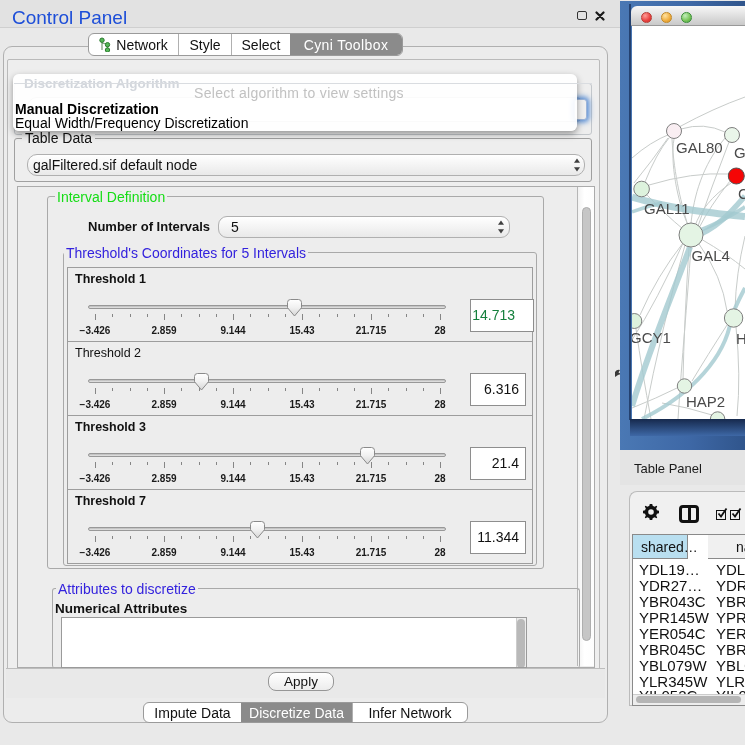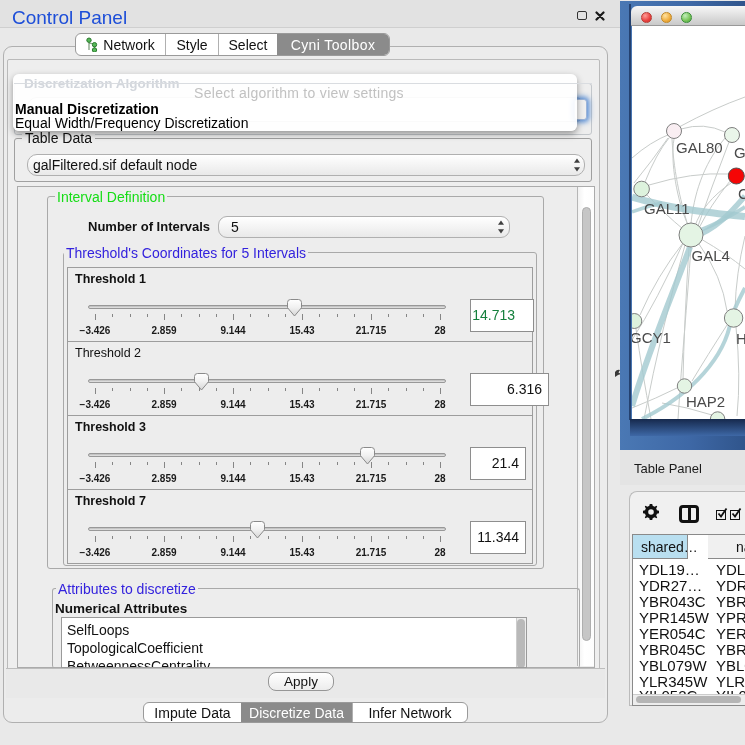--- a/index.html
+++ b/index.html
@@ -11,21 +11,21 @@
 
 <div class="abs" style="left:0;top:0;width:620px;height:745px;background:#e9e9e9;"></div>
 
 <div class="abs" style="left:0;top:0;width:620px;height:28px;background:#e2e2e2;border-bottom:1px solid #cfcfcf;"></div>
 <div class="abs" style="left:12px;top:7px;font-size:19px;color:#1d4ed8;">Control Panel</div>
 <div class="abs" style="left:577px;top:11px;width:10px;height:9px;border:1.5px solid #333;border-radius:2px;"></div>
 <svg class="abs" style="left:594.5px;top:11px;" width="10" height="10" viewBox="0 0 10 10">
     <path d="M1.5,1.5 L8.5,8.5 M8.5,1.5 L1.5,8.5" stroke="#1a1a1a" stroke-width="2.2" stroke-linecap="round"></path>
   </svg>
 
-<div class="abs" style="left:75px;top:33px;height:23px;z-index:3;display:flex;background:#fff;border:1px solid #9a9a9a;border-radius:6px;overflow:hidden;justify-content:space-between;">
+<div class="abs" style="left:88px;top:33px;height:23px;z-index:3;display:flex;background:#fff;border:1px solid #9a9a9a;border-radius:6px;overflow:hidden;justify-content:space-between;">
   <div style="width:89px;display:flex;align-items:center;justify-content:center;font-size:14px;color:#111;">
     <svg width="13" height="15" viewBox="0 0 13 15" style="margin-right:4px;">
         <path d="M3,4 L3,13 M3,6 Q6,6 8,7.5 M8.5,9 L8.5,12" stroke="#6a8f6a" stroke-width="1.1" fill="none"></path>
         <circle cx="3" cy="3.2" r="2.2" fill="#55b858" stroke="#2d7a30"></circle>
         <circle cx="8.5" cy="7.7" r="2.2" fill="#55b858" stroke="#2d7a30"></circle>
         <circle cx="8.5" cy="13" r="2.2" fill="#55b858" stroke="#2d7a30"></circle>
       </svg>
     Network</div>
   <div style="width:53px;border-left:1px solid #b0b0b0;display:flex;align-items:center;justify-content:center;font-size:14px;color:#111;">Style</div>
   <div style="width:59px;border-left:1px solid #b0b0b0;display:flex;align-items:center;justify-content:center;font-size:14px;color:#111;">Select</div>
@@ -150,21 +150,21 @@
 <svg style="position:absolute;left:194.45px;top:373px;" width="15" height="18" viewBox="0 0 15 18">
     <defs>
       <linearGradient id="th2" x1="0" y1="0" x2="0" y2="1">
         <stop offset="0" stop-color="#ffffff"></stop>
         <stop offset="0.5" stop-color="#f0f0f0"></stop>
         <stop offset="1" stop-color="#d5d5d5"></stop>
       </linearGradient>
     </defs>
     <path d="M3.5,0.5 h8 q3,0 3,3 v5.2 L7.5,17 L0.5,8.7 v-5.2 q0,-3 3,-3 z" fill="url(#th2)" stroke="#8a8a8a" stroke-width="1"></path>
   </svg>
-<div style="position:absolute;left:470px;top:373px;width:79px;height:33px;background:#fff;border:1px solid #8e8e8e;box-sizing:border-box;font-size:14px;line-height:31px;text-align:right;padding-right:6px;color:#111;">6.316</div>
+<div style="position:absolute;left:470px;top:373px;width:56px;height:33px;background:#fff;border:1px solid #8e8e8e;box-sizing:border-box;font-size:14px;line-height:31px;text-align:right;padding-right:6px;color:#111;">6.316</div>
 
 <div style="position:absolute;left:67px;top:415px;width:466px;height:75px;border:1px solid #9d9d9d;background:#ededed;"></div>
 <div style="position:absolute;left:75px;top:420px;font-size:12.5px;font-weight:bold;color:#111;">Threshold 3</div>
 <div style="position:absolute;left:88px;top:453px;width:358px;height:4px;background:linear-gradient(#b9b9b9,#e8e8e8);border:1px solid #989898;border-radius:3px;"></div>
 <div style="position:absolute;left:95.00px;top:462px;width:1px;height:6px;background:#858585;"></div>
 <div style="position:absolute;left:112.25px;top:462px;width:1px;height:3px;background:#858585;"></div>
 <div style="position:absolute;left:129.50px;top:462px;width:1px;height:3px;background:#858585;"></div>
 <div style="position:absolute;left:146.75px;top:462px;width:1px;height:3px;background:#858585;"></div>
 <div style="position:absolute;left:164.00px;top:462px;width:1px;height:6px;background:#858585;"></div>
 <div style="position:absolute;left:181.25px;top:462px;width:1px;height:3px;background:#858585;"></div>
@@ -240,21 +240,20 @@
       </linearGradient>
     </defs>
     <path d="M3.5,0.5 h8 q3,0 3,3 v5.2 L7.5,17 L0.5,8.7 v-5.2 q0,-3 3,-3 z" fill="url(#th4)" stroke="#8a8a8a" stroke-width="1"></path>
   </svg>
 <div style="position:absolute;left:470px;top:521px;width:56px;height:33px;background:#fff;border:1px solid #8e8e8e;box-sizing:border-box;font-size:14px;line-height:31px;text-align:right;padding-right:6px;color:#111;">11.344</div>
 
 <div class="abs" style="left:52px;top:588px;width:528px;height:80px;border:1px solid #a9a9a9;border-radius:3px;border-bottom:none;"></div>
 <div class="abs" style="left:56px;top:581px;font-size:14px;color:#3322dd;background:#ededed;padding:0 2px;">Attributes to discretize</div>
 <div class="abs" style="left:55px;top:601px;font-size:13.5px;font-weight:bold;color:#111;">Numerical Attributes</div>
 <div class="abs" style="left:61px;top:617px;width:466px;height:51px;background:#fff;border:1px solid #9a9a9a;overflow:hidden;">
-  <div style="position:absolute;left:5px;top:3px;font-size:14px;line-height:18.1px;color:#111;">SelfLoops<br>TopologicalCoefficient<br>BetweennessCentrality</div>
   <div style="position:absolute;right:0;top:0;width:10px;height:51px;background:#ececec;border-left:1px solid #ccc;"></div>
   <div style="position:absolute;right:1px;top:1px;width:8px;height:49px;background:#b9b9b9;border-radius:4px;"></div>
 </div>
 
 <div class="abs" style="left:6px;top:668px;width:599px;height:30px;background:#e9e9e9;border-top:1px solid #bdbdbd;"></div>
 <div class="abs" style="left:268px;top:672px;width:66px;height:19px;background:linear-gradient(#ffffff,#ececec);border:1px solid #969696;border-radius:8px;font-size:13.5px;text-align:center;line-height:17.5px;color:#111;">Apply</div>
 
 <div class="abs" style="left:143px;top:702px;height:21px;display:flex;background:#fff;border:1px solid #9a9a9a;border-radius:6px;overflow:hidden;">
   <div style="width:97px;display:flex;align-items:center;justify-content:center;font-size:14px;color:#111;">Impute Data</div>
   <div style="width:111px;background:#8b8b8b;display:flex;align-items:center;justify-content:center;font-size:14px;color:#fff;">Discretize Data</div>

